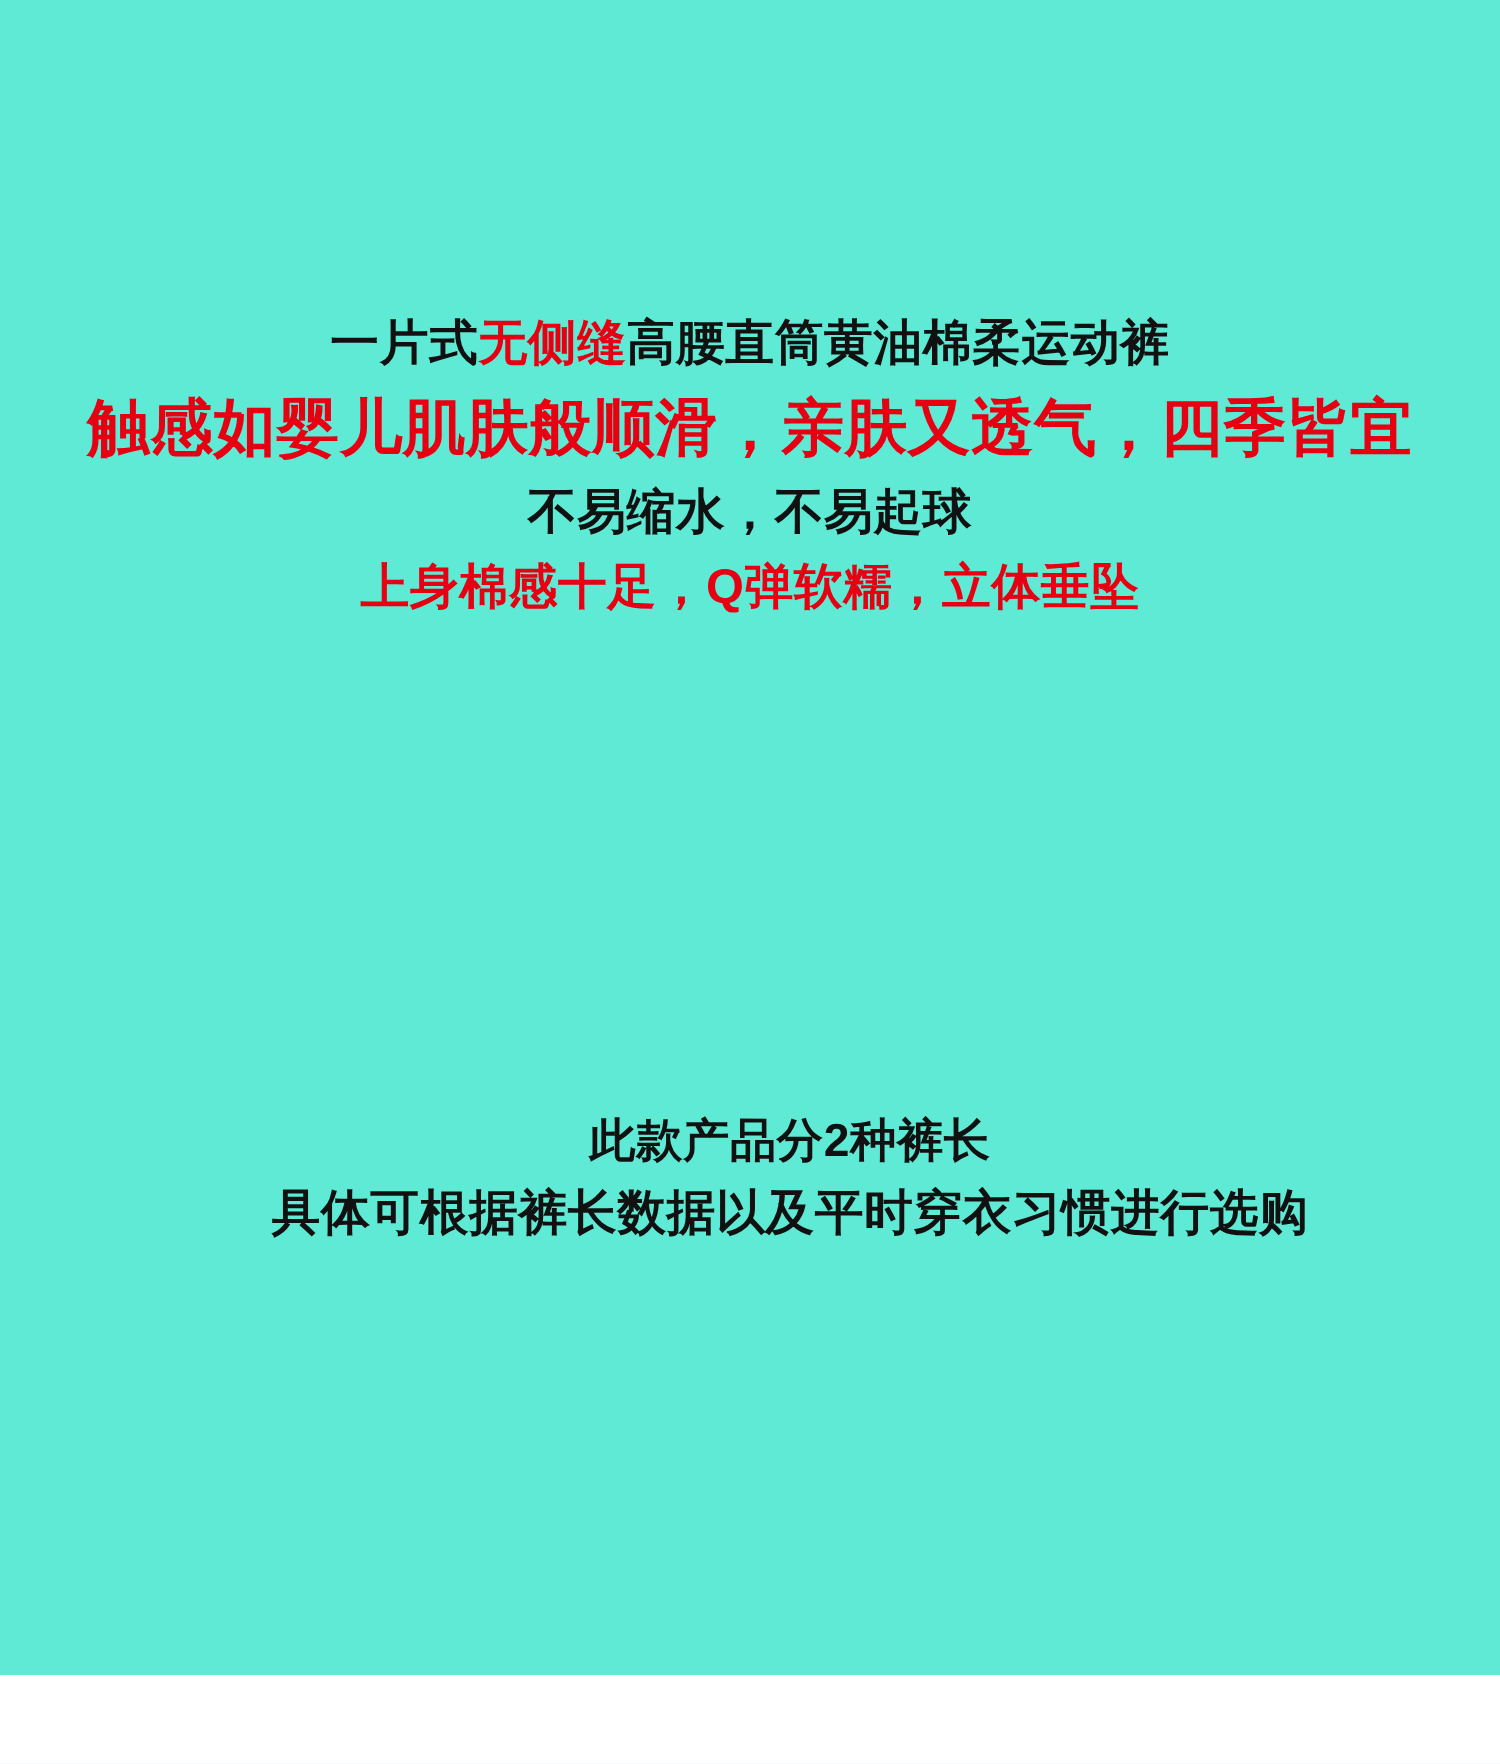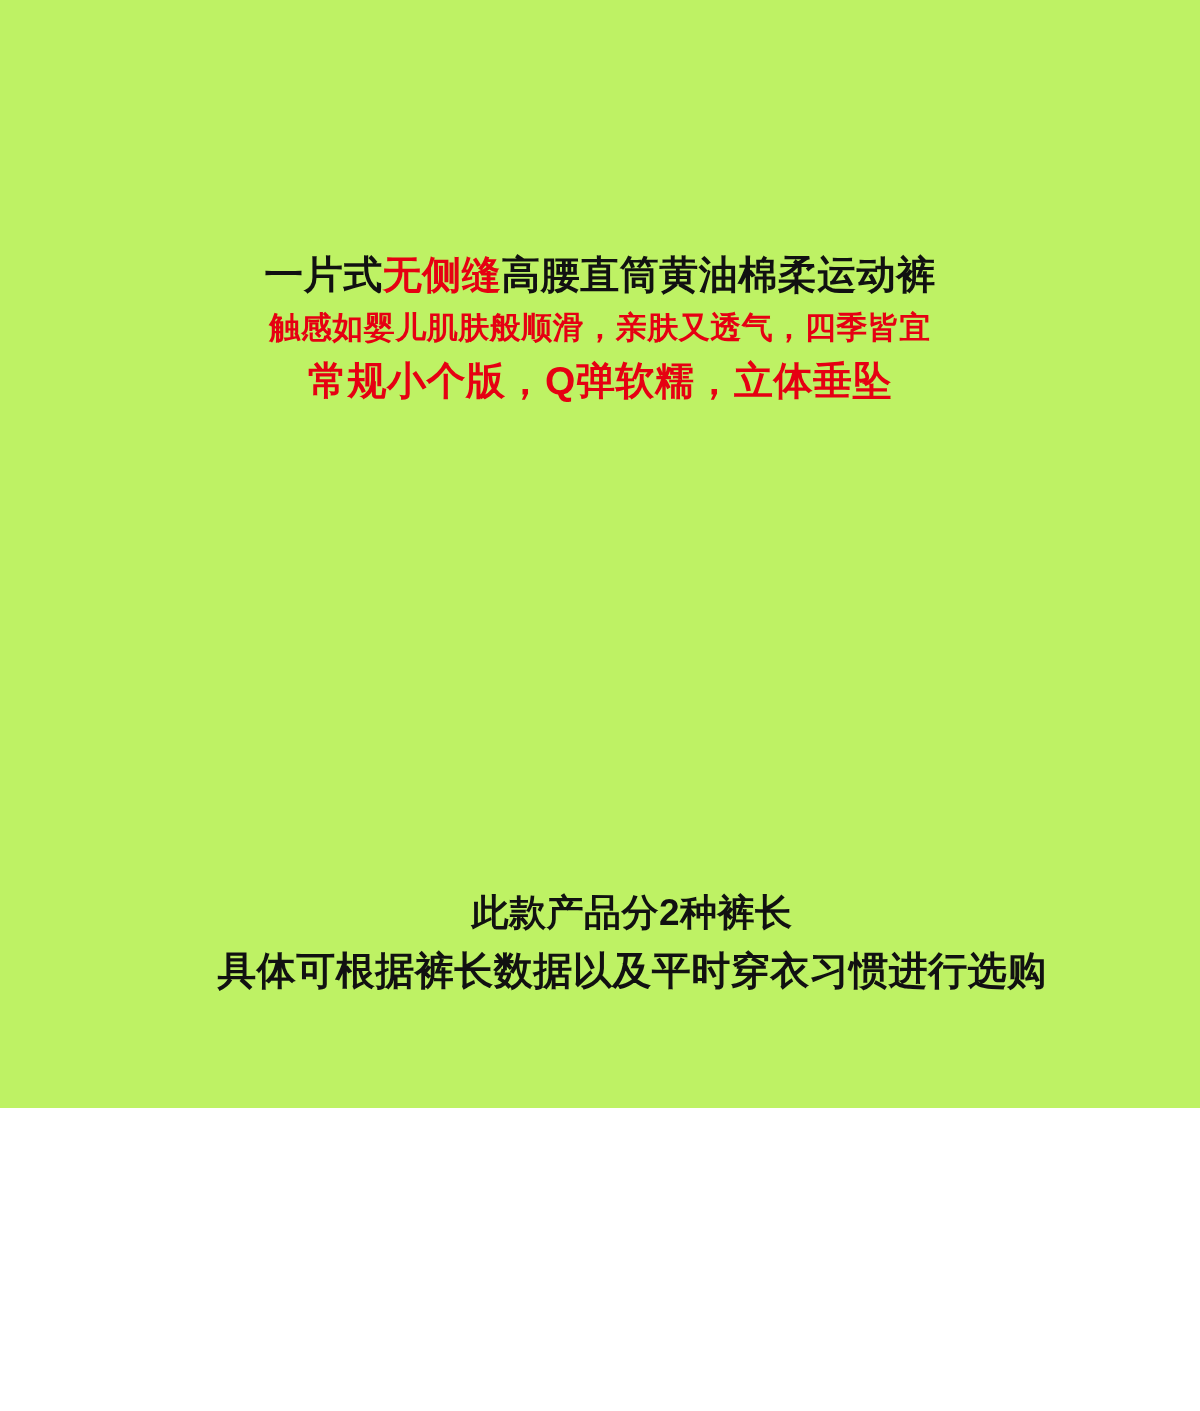--- a/index.html
+++ b/index.html
@@ -9,23 +9,23 @@
   }
   body {
     width: 1200px;
     height: 1411px;
     font-family: "Liberation Sans", "DejaVu Sans", sans-serif;
     color: #111111;
     overflow: hidden;
   }
   .page {
     width: 1200px;
-    height: 1108px;
+    height: 1340px;
     position: relative;
-    background: #bef264;
+    background: #5eead4;
   }
   .block {
     width: 100%;
     text-align: center;
   }
   .block-one {
     position: absolute;
     top: 245px;
     left: 0;
     width: 1200px;
@@ -38,39 +38,42 @@
     margin-left: 32px;
   }
   .line {
     font-weight: bold;
     letter-spacing: 0.5px;
     line-height: 1.52;
     white-space: nowrap;
   }
   .s-36 { font-size: 37px; }
   .s-38 { font-size: 39px; }
-  .s-40 { font-size: 31px; }
+  .s-40 { font-size: 50px; }
   .red { color: #e60012; }
   .blk { color: #111111; }
   .seg { display: inline; }
 </style>
 </head>
 <body>
 
 <div class="page">
 
   <div class="block block-one">
     <div class="line s-38">
       <span class="seg blk">一片式</span><span class="seg red">无侧缝</span><span class="seg blk">高腰直筒黄油棉柔运动裤</span>
     </div>
     <div class="line s-40">
       <span class="seg red">触感如婴儿肌肤般顺滑，亲肤又透气，四季皆宜</span>
     </div>
     <div class="line s-38">
-      <span class="seg red">常规小个版，Q弹软糯，立体垂坠</span>
+      <span class="seg blk">不易缩水，不易起球</span>
+    </div>
+    <div class="line s-38">
+      <span class="seg red">上身棉感十足，Q弹软糯，立体垂坠</span>
     </div>
   </div>
 
   <div class="block block-two">
     <div class="line s-36">
       <span class="seg blk">此款产品分2种裤长</span>
     </div>
     <div class="line s-38">
       <span class="seg blk">具体可根据裤长数据以及平时穿衣习惯进行选购</span>
     </div>

